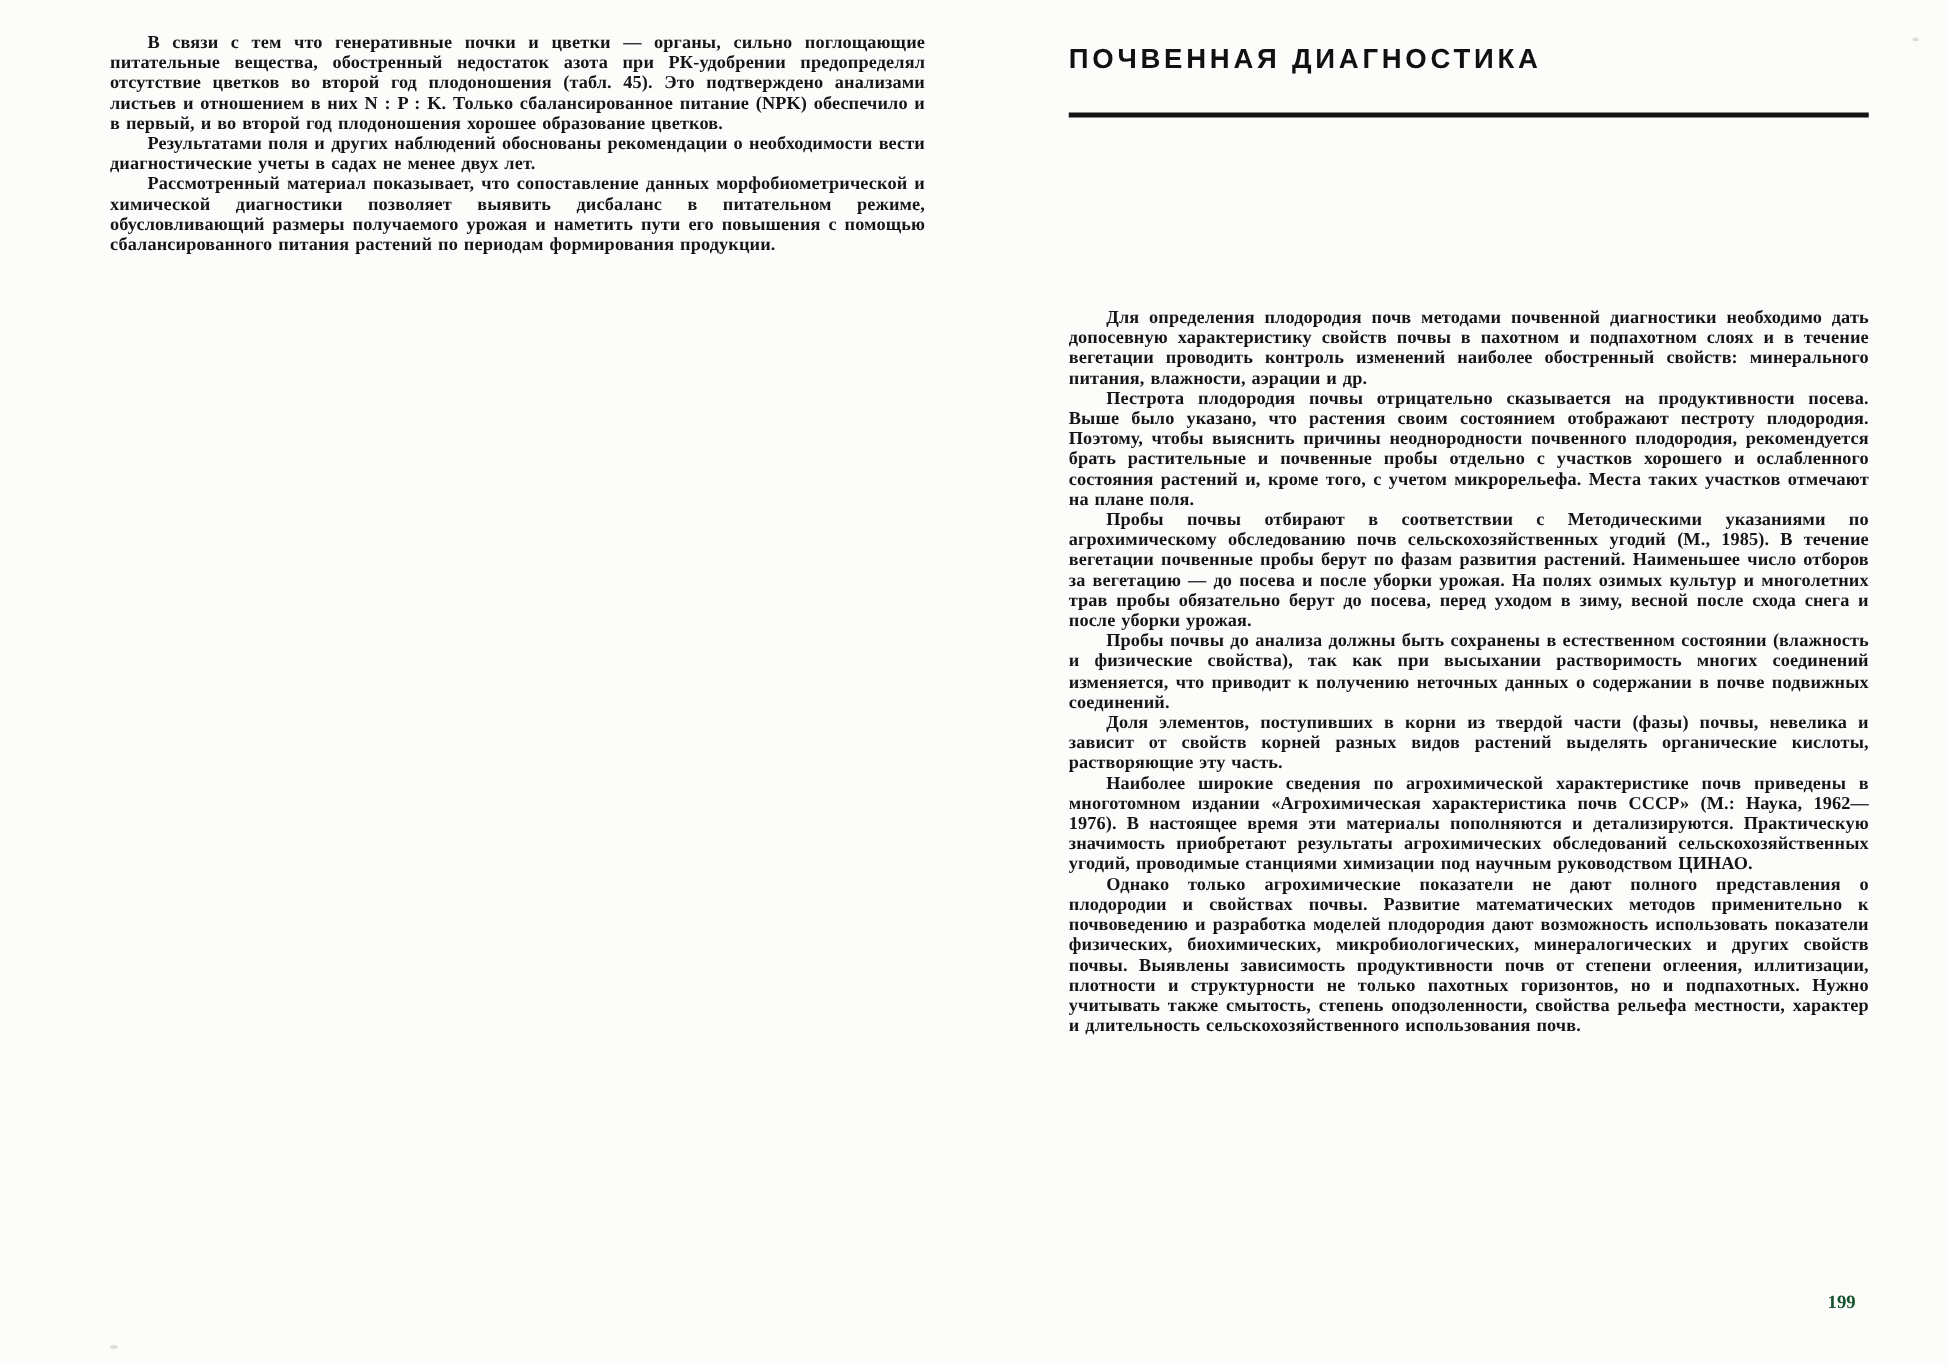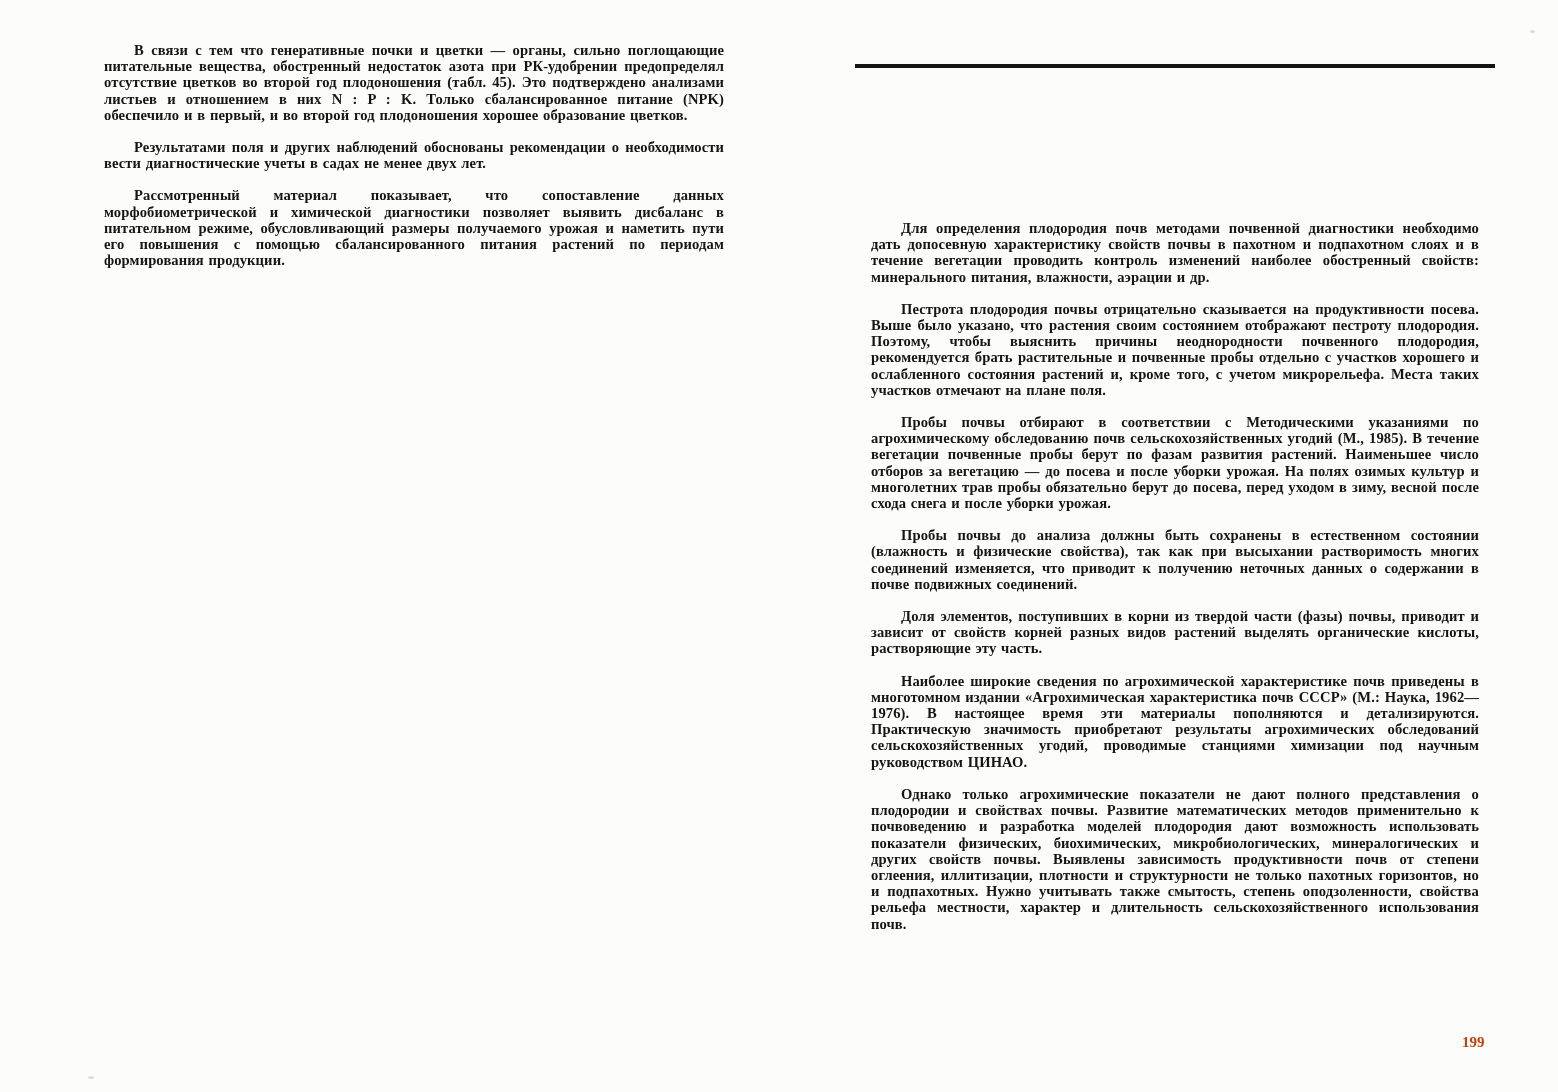--- a/index.html
+++ b/index.html
@@ -22,21 +22,21 @@
     top: 26px;
     width: 652px;
   }
   .right-col {
     position: absolute;
     left: 855px;
     top: 34px;
     width: 640px;
   }
   p.body-par {
-    margin: 16px;
+    margin: 0;
     font-size: 14.6px;
     line-height: 16.2px;
     font-weight: 700;
     text-align: justify;
     text-indent: 30px;
     hyphens: auto;
     word-spacing: 1px;
     letter-spacing: 0.1px;
   }
   h1.section-heading {
@@ -57,48 +57,49 @@
   .right-body {
     margin-top: 152px;
   }
   .page-number {
     position: absolute;
     left: 1462px;
     top: 1034px;
     font-size: 15px;
     font-weight: 700;
     font-family: "Liberation Serif", serif;
-    color: #c2410c;
+    color: #14532d;
   }
   .scan-speck {
     position: absolute;
     background: #c8c8c4;
     border-radius: 50%;
     opacity: 0.6;
   }
 </style>
 </head>
 <body>
 
 <div class="spread">
 
   <div class="left-col">
     <p class="body-par">В связи с тем что генеративные почки и цветки — органы, сильно поглощающие питательные вещества, обостренный недостаток азота при РК-удобрении предопределял отсутствие цветков во второй год плодоношения (табл. 45). Это подтверждено анализами листьев и отношением в них N : P : K. Только сбалансированное питание (NPK) обеспечило и в первый, и во второй год плодоношения хорошее образование цветков.</p>
     <p class="body-par">Результатами поля и других наблюдений обоснованы рекомендации о необходимости вести диагностические учеты в садах не менее двух лет.</p>
     <p class="body-par">Рассмотренный материал показывает, что сопоставление данных морфобиометрической и химической диагностики позволяет выявить дисбаланс в питательном режиме, обусловливающий размеры получаемого урожая и наметить пути его повышения с помощью сбалансированного питания растений по периодам формирования продукции.</p>
   </div>
 
   <div class="right-col">
+    <h1 class="section-heading">ПОЧВЕННАЯ ДИАГНОСТИКА</h1>
     <div class="heading-rule"></div>
     <div class="right-body">
       <p class="body-par">Для определения плодородия почв методами почвенной диагностики необходимо дать допосевную характеристику свойств почвы в пахотном и подпахотном слоях и в течение вегетации проводить контроль изменений наиболее обостренный свойств: минерального питания, влажности, аэрации и др.</p>
       <p class="body-par">Пестрота плодородия почвы отрицательно сказывается на продуктивности посева. Выше было указано, что растения своим состоянием отображают пестроту плодородия. Поэтому, чтобы выяснить причины неоднородности почвенного плодородия, рекомендуется брать растительные и почвенные пробы отдельно с участков хорошего и ослабленного состояния растений и, кроме того, с учетом микрорельефа. Места таких участков отмечают на плане поля.</p>
       <p class="body-par">Пробы почвы отбирают в соответствии с Методическими указаниями по агрохимическому обследованию почв сельскохозяйственных угодий (М., 1985). В течение вегетации почвенные пробы берут по фазам развития растений. Наименьшее число отборов за вегетацию — до посева и после уборки урожая. На полях озимых культур и многолетних трав пробы обязательно берут до посева, перед уходом в зиму, весной после схода снега и после уборки урожая.</p>
       <p class="body-par">Пробы почвы до анализа должны быть сохранены в естественном состоянии (влажность и физические свойства), так как при высыхании растворимость многих соединений изменяется, что приводит к получению неточных данных о содержании в почве подвижных соединений.</p>
-      <p class="body-par">Доля элементов, поступивших в корни из твердой части (фазы) почвы, приводит и зависит от свойств корней разных видов растений выделять органические кислоты, растворяющие эту часть.</p>
+      <p class="body-par">Доля элементов, поступивших в корни из твердой части (фазы) почвы, невелика и зависит от свойств корней разных видов растений выделять органические кислоты, растворяющие эту часть.</p>
       <p class="body-par">Наиболее широкие сведения по агрохимической характеристике почв приведены в многотомном издании «Агрохимическая характеристика почв СССР» (М.: Наука, 1962—1976). В настоящее время эти материалы пополняются и детализируются. Практическую значимость приобретают результаты агрохимических обследований сельскохозяйственных угодий, проводимые станциями химизации под научным руководством ЦИНАО.</p>
       <p class="body-par">Однако только агрохимические показатели не дают полного представления о плодородии и свойствах почвы. Развитие математических методов применительно к почвоведению и разработка моделей плодородия дают возможность использовать показатели физических, биохимических, микробиологических, минералогических и других свойств почвы. Выявлены зависимость продуктивности почв от степени оглеения, иллитизации, плотности и структурности не только пахотных горизонтов, но и подпахотных. Нужно учитывать также смытость, степень оподзоленности, свойства рельефа местности, характер и длительность сельскохозяйственного использования почв.</p>
     </div>
   </div>
 
   <div class="page-number">199</div>
 
   <div class="scan-speck" style="left:1530px; top:30px; width:5px; height:3px;"></div>
   <div class="scan-speck" style="left:88px; top:1076px; width:6px; height:3px;"></div>
 

